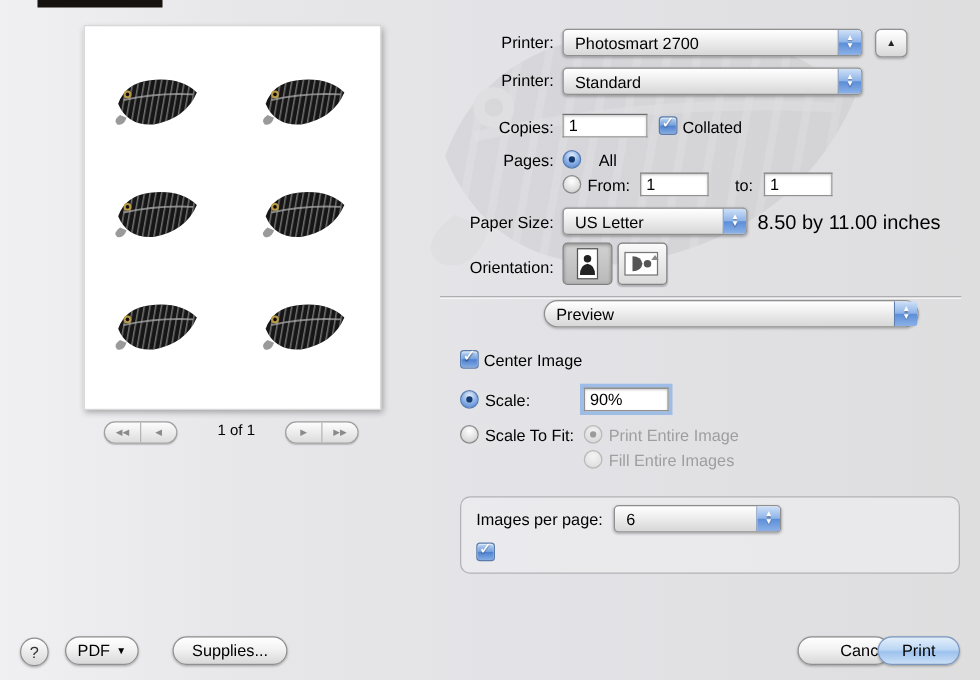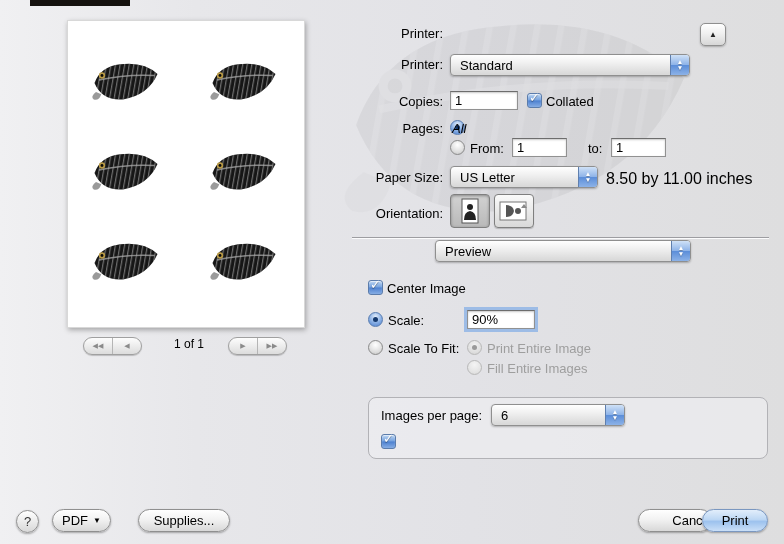--- a/index.html
+++ b/index.html
@@ -171,20 +171,27 @@
   <div class="navgrp" style="left:228px;top:337px;">
     <div class="navbtn">
         <span>▶</span>
       </div>
     <div class="navbtn">
         <span>▶▶</span>
       </div>
   </div>
 
   <div class="rowlbl lbl" style="left:300px;top:26px;width:143px;">Printer:</div>
+  <div class="popup" style="left:450px;top:23px;width:240px;">
+    <span class="ptext">Photosmart 2700</span>
+    <span class="arrows">
+      <span>▲</span>
+        <span>▼</span>
+    </span>
+  </div>
   <div class="spinbtn" style="left:700px;top:23px;">
     <span>▲</span>
   </div>
 
   <div class="rowlbl lbl" style="left:300px;top:57px;width:143px;">Printer:</div>
   <div class="popup" style="left:450px;top:54px;width:240px;">
     <span class="ptext">Standard</span>
     <span class="arrows">
       <span>▲</span>
         <span>▼</span>
@@ -193,21 +200,21 @@
 
   <div class="rowlbl lbl" style="left:300px;top:94px;width:143px;">Copies:</div>
   <input class="tfield" style="left: 450px; top: 91px; width: 68px;" value="1">
   <span class="cbox" style="position:absolute;left:527px;top:93px;">
     <span class="ck">✓</span>
   </span>
   <span class="abs lbl" style="left:546px;top:94px;">Collated</span>
 
   <div class="rowlbl lbl" style="left:300px;top:121px;width:143px;">Pages:</div>
   <span class="radio on" style="position:absolute;left:450px;top:120px;"></span>
-  <span class="abs lbl" style="left:452px;top:121px;font-style:italic;">All</span>
+  <span class="abs lbl" style="left:479px;top:121px;">All</span>
 
   <span class="radio" style="position:absolute;left:450px;top:140px;"></span>
   <span class="abs lbl" style="left:470px;top:141px;">From:</span>
   <input class="tfield" style="left: 512px; top: 138px; width: 55px;" value="1">
   <span class="abs lbl" style="left:588px;top:141px;">to:</span>
   <input class="tfield" style="left: 611px; top: 138px; width: 55px;" value="1">
 
   <div class="rowlbl lbl" style="left:300px;top:170px;width:143px;">Paper Size:</div>
   <div class="popup" style="left:450px;top:166px;width:148px;">
     <span class="ptext">US Letter</span>
@@ -231,21 +238,21 @@
       <rect x="1" y="3" width="26" height="18" fill="#fff" stroke="#777"></rect>
       <g transform="rotate(90 14 12)">
         <circle cx="14" cy="7" r="3" fill="#555"></circle>
         <path d="M8,19 Q8,12 14,11 Q20,12 20,19 Z" fill="#555"></path>
       </g>
       <path d="M25,5 l3,4 h-6 Z" fill="#888"></path>
     </svg>
   </div>
 
   <div class="divider" style="left:352px;top:237px;width:417px;"></div>
-  <div class="popup" style="left:435px;top:240px;width:256px;">
+  <div class="popup" style="left:435px;top:240px;width:300px;border-radius:11px;">
     <span class="ptext">Preview</span>
     <span class="arrows">
       <span>▲</span>
         <span>▼</span>
     </span>
   </div>
 
   <span class="cbox" style="position:absolute;left:368px;top:280px;">
     <span class="ck">✓</span>
   </span>

